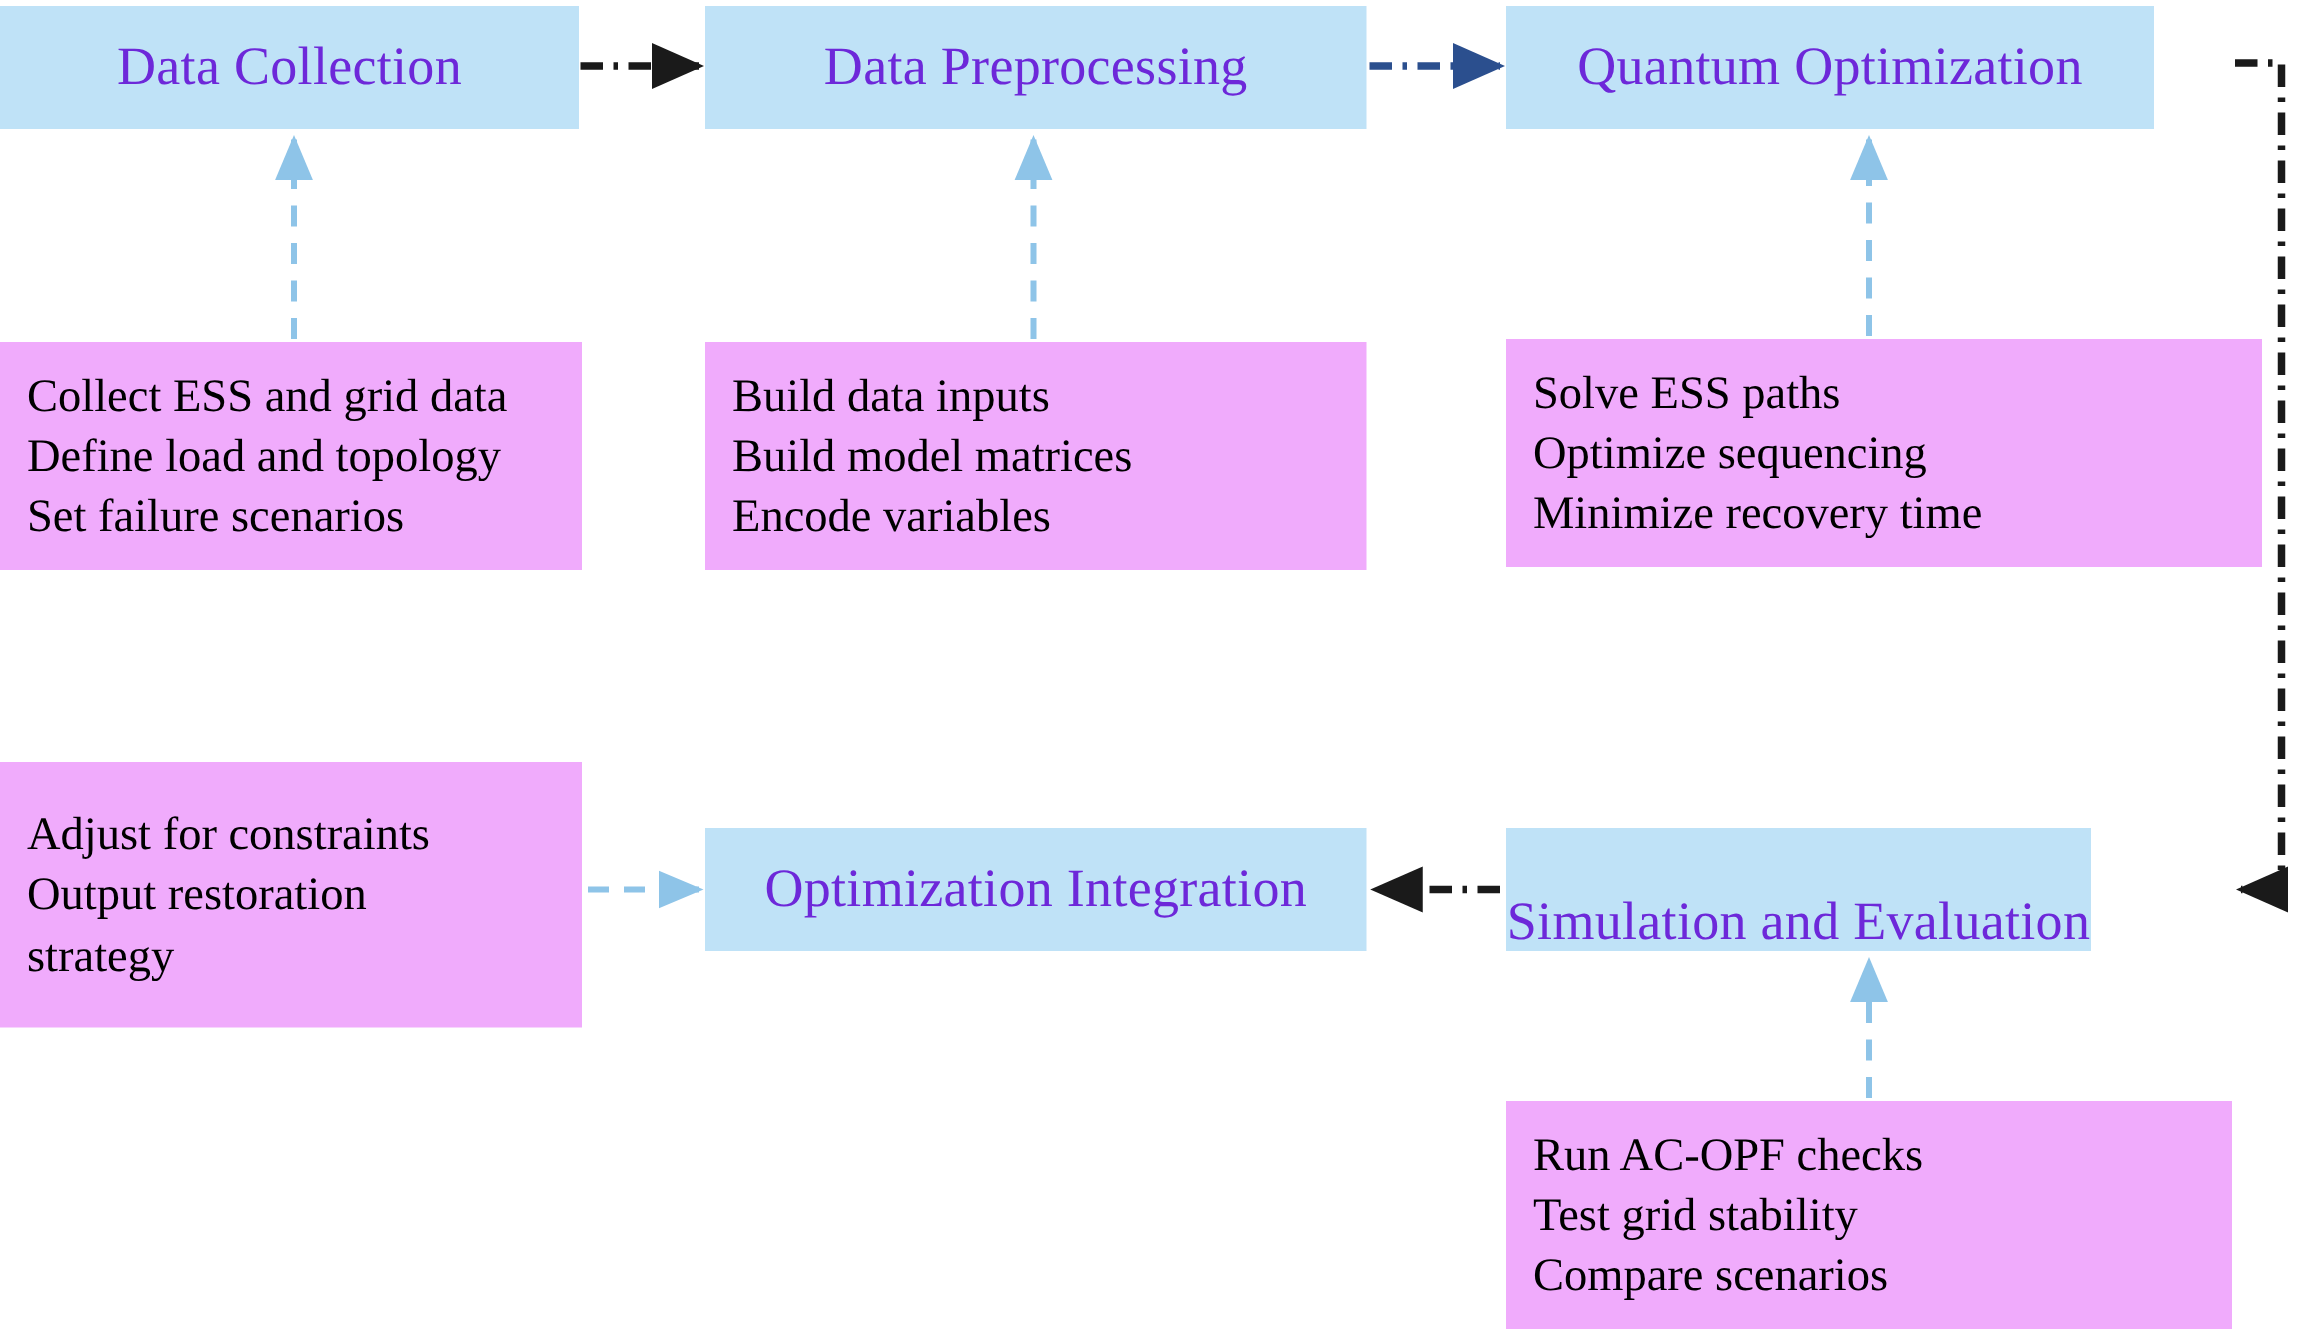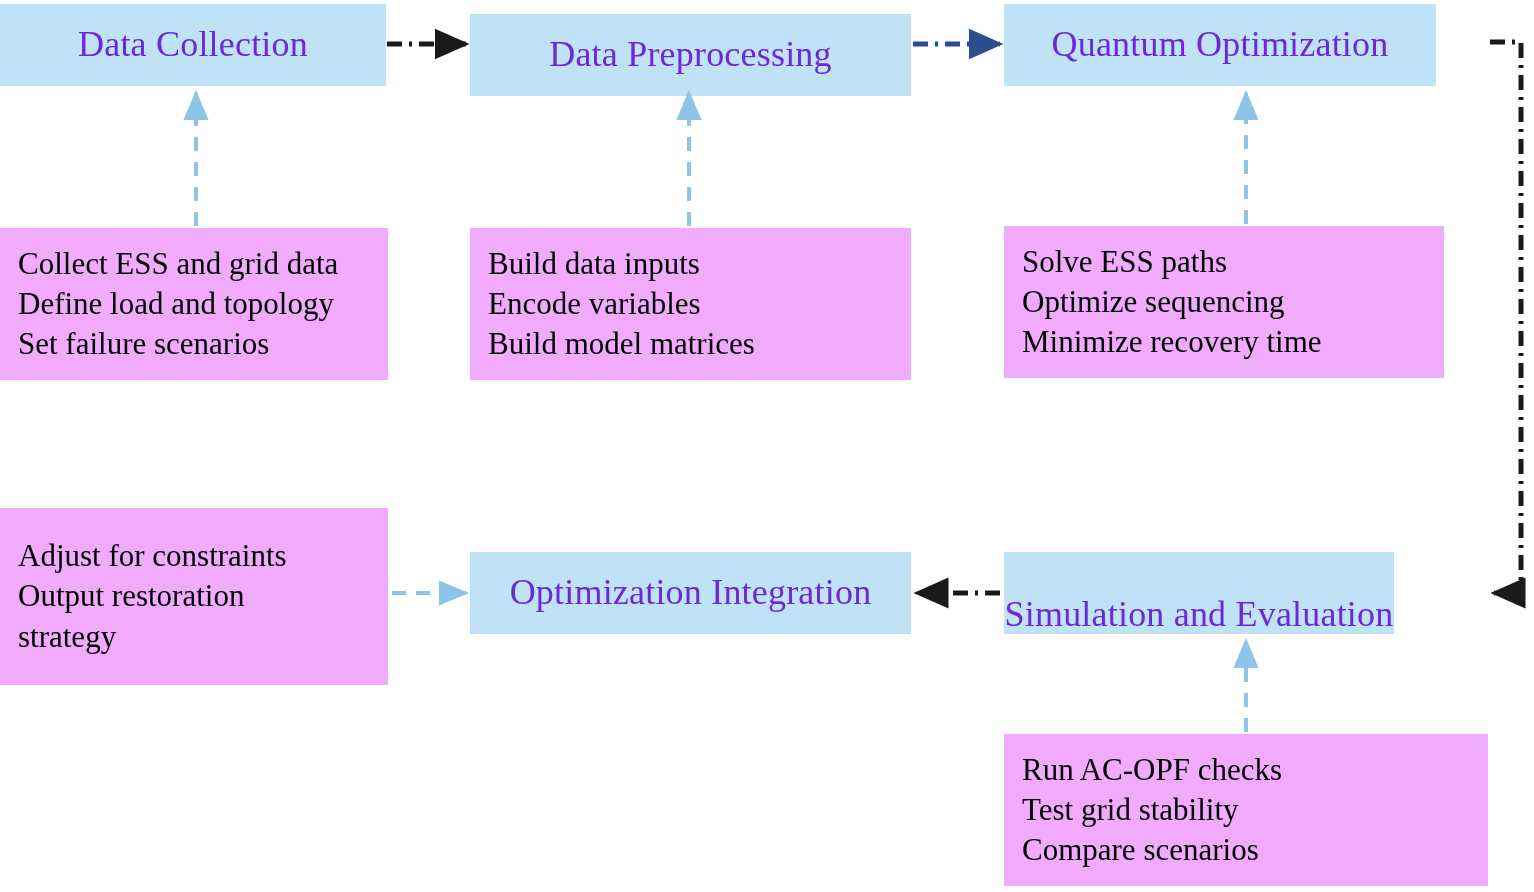--- a/index.html
+++ b/index.html
@@ -67,21 +67,21 @@
 </style>
 </head>
 <body>
 
 <div id="canvas">
 
   <div class="stage-box" style="left:0px; top:4px; width:386px; height:82px;">
     <span class="stage-label">Data Collection</span>
   </div>
 
-  <div class="stage-box" style="left:470px; top:14px; width:441px; height:82px;">
+  <div class="stage-box" style="left:470px; top:4px; width:441px; height:82px;">
     <span class="stage-label">Data Preprocessing</span>
   </div>
 
   <div class="stage-box" style="left:1004px; top:4px; width:432px; height:82px;">
     <span class="stage-label">Quantum Optimization</span>
   </div>
 
   <div class="stage-box" style="left:470px; top:552px; width:441px; height:82px;">
     <span class="stage-label">Optimization Integration</span>
   </div>
@@ -94,26 +94,26 @@
     <div class="detail-lines">
       <span class="ln">Collect ESS and grid data</span>
       <span class="ln">Define load and topology</span>
       <span class="ln">Set failure scenarios</span>
     </div>
   </div>
 
   <div class="detail-box" style="left:470px; top:228px; width:441px; height:152px;">
     <div class="detail-lines">
       <span class="ln">Build data inputs</span>
+      <span class="ln">Build model matrices</span>
       <span class="ln">Encode variables</span>
-      <span class="ln">Build model matrices</span>
     </div>
   </div>
 
-  <div class="detail-box" style="left:1004px; top:226px; width:440px; height:152px;">
+  <div class="detail-box" style="left:1004px; top:226px; width:504px; height:152px;">
     <div class="detail-lines">
       <span class="ln">Solve ESS paths</span>
       <span class="ln">Optimize sequencing</span>
       <span class="ln">Minimize recovery time</span>
     </div>
   </div>
 
   <div class="detail-box" style="left:0px; top:508px; width:388px; height:177px;">
     <div class="detail-lines">
       <span class="ln">Adjust for constraints</span>

